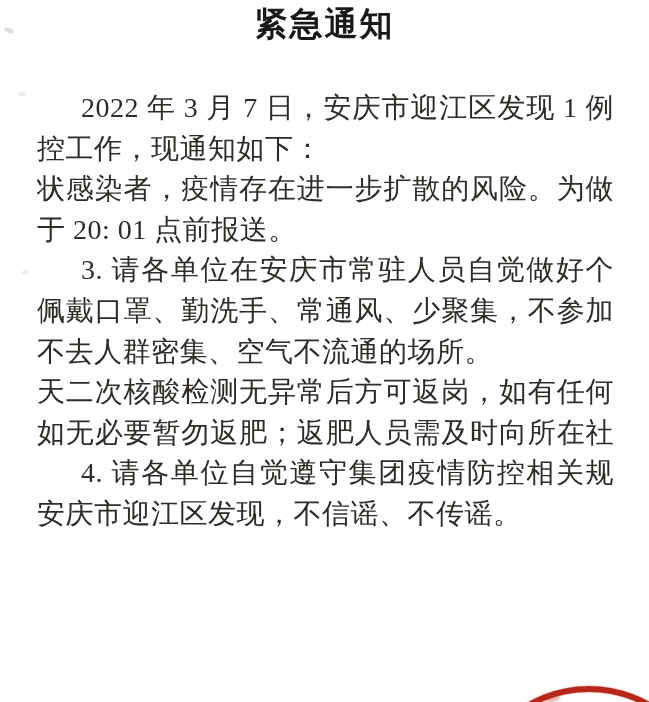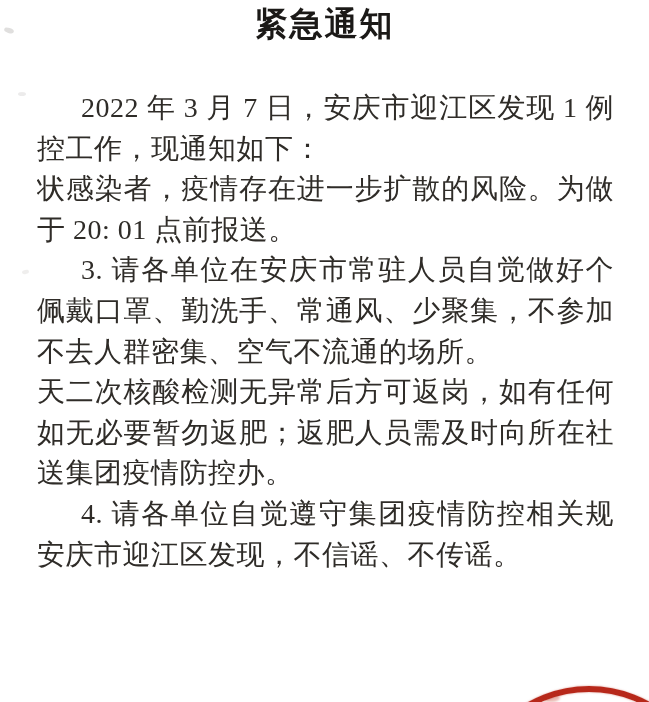--- a/index.html
+++ b/index.html
@@ -93,21 +93,20 @@
   <div class="body">
     <div class="line full indent">2022 年 3 月 7 日，安庆市迎江区发现 1 例新冠肺炎无症</div>
     <div class="line">控工作，现通知如下：</div>
     <div class="line full">状感染者，疫情存在进一步扩散的风险。为做好集团疫情防</div>
     <div class="line">于 20: 01 点前报送。</div>
     <div class="line full indent">3. 请各单位在安庆市常驻人员自觉做好个人防护。规范</div>
     <div class="line full">佩戴口罩、勤洗手、常通风、少聚集，不参加人员聚集活动，</div>
     <div class="line">不去人群密集、空气不流通的场所。</div>
     <div class="line full">天二次核酸检测无异常后方可返岗，如有任何异常请即时报</div>
     <div class="line full">如无必要暂勿返肥；返肥人员需及时向所在社区报备落实三</div>
-    <div class="line">送集团疫情防控办。</div>
     <div class="line full indent">4. 请各单位自觉遵守集团疫情防控相关规定，关注官方</div>
     <div class="line">安庆市迎江区发现，不信谣、不传谣。</div>
   </div>
 
   <div class="seal-mark"></div>
   <div class="seal"></div>
 
 </div>
 
 </body></html>

